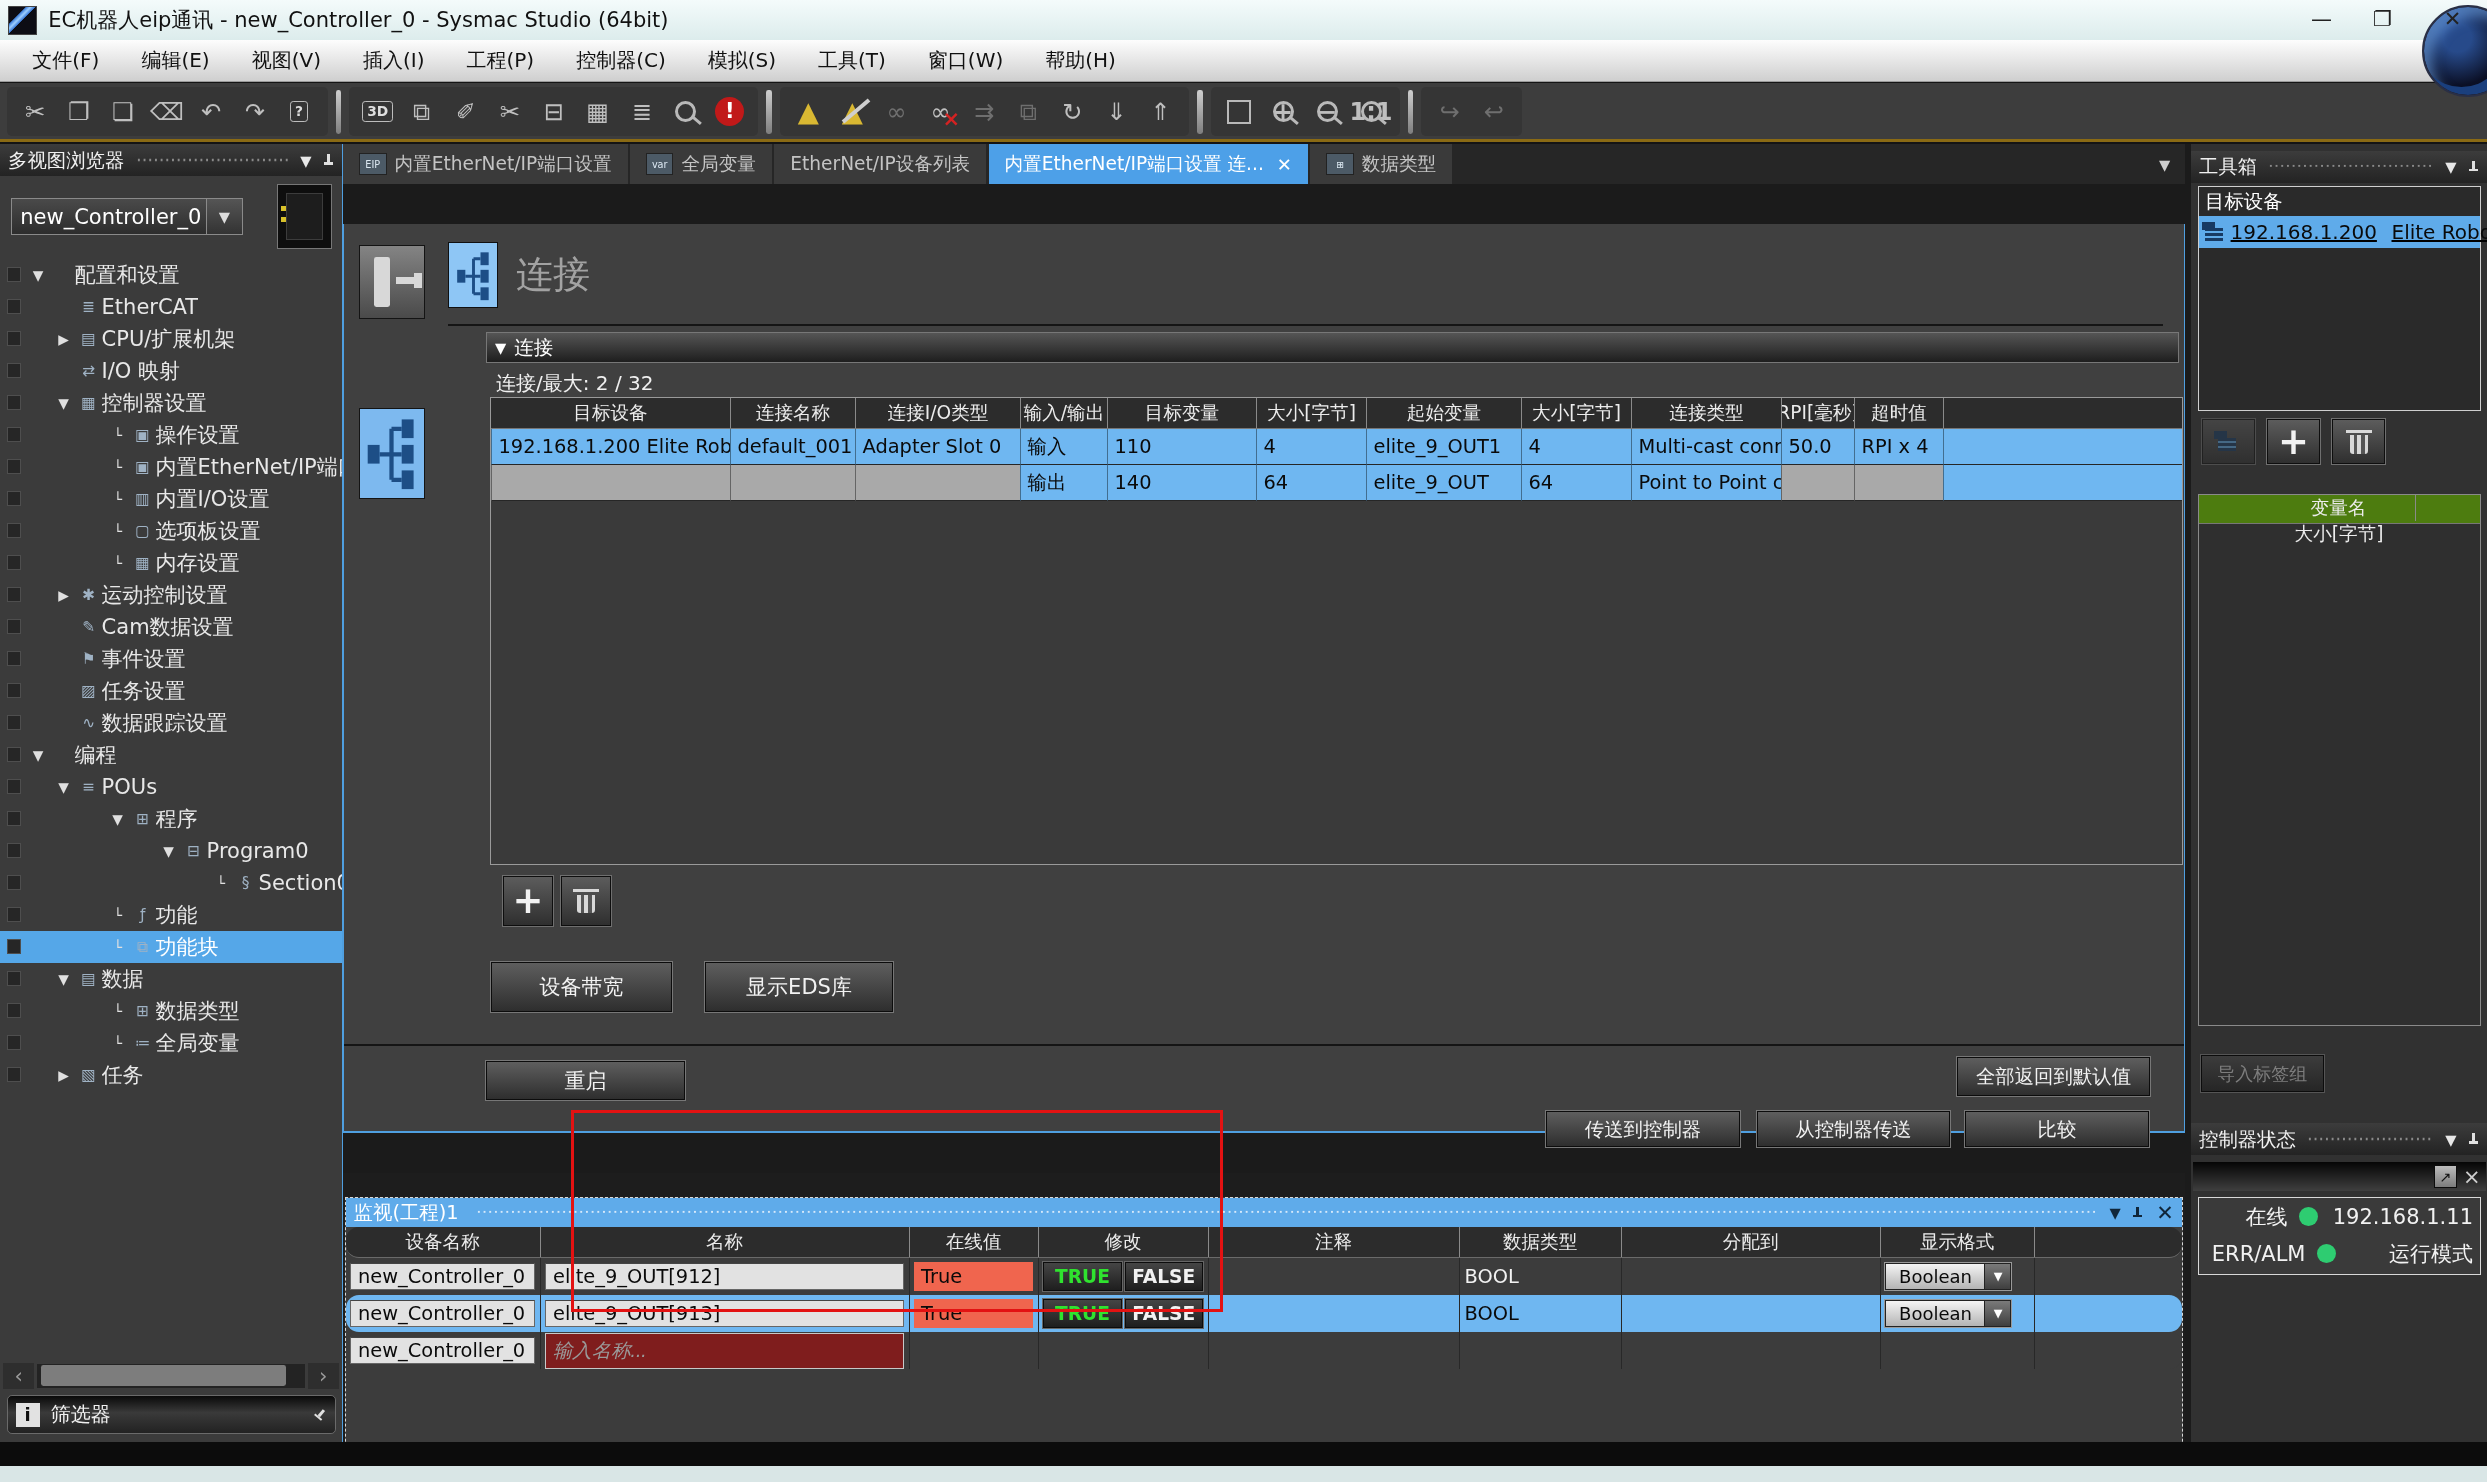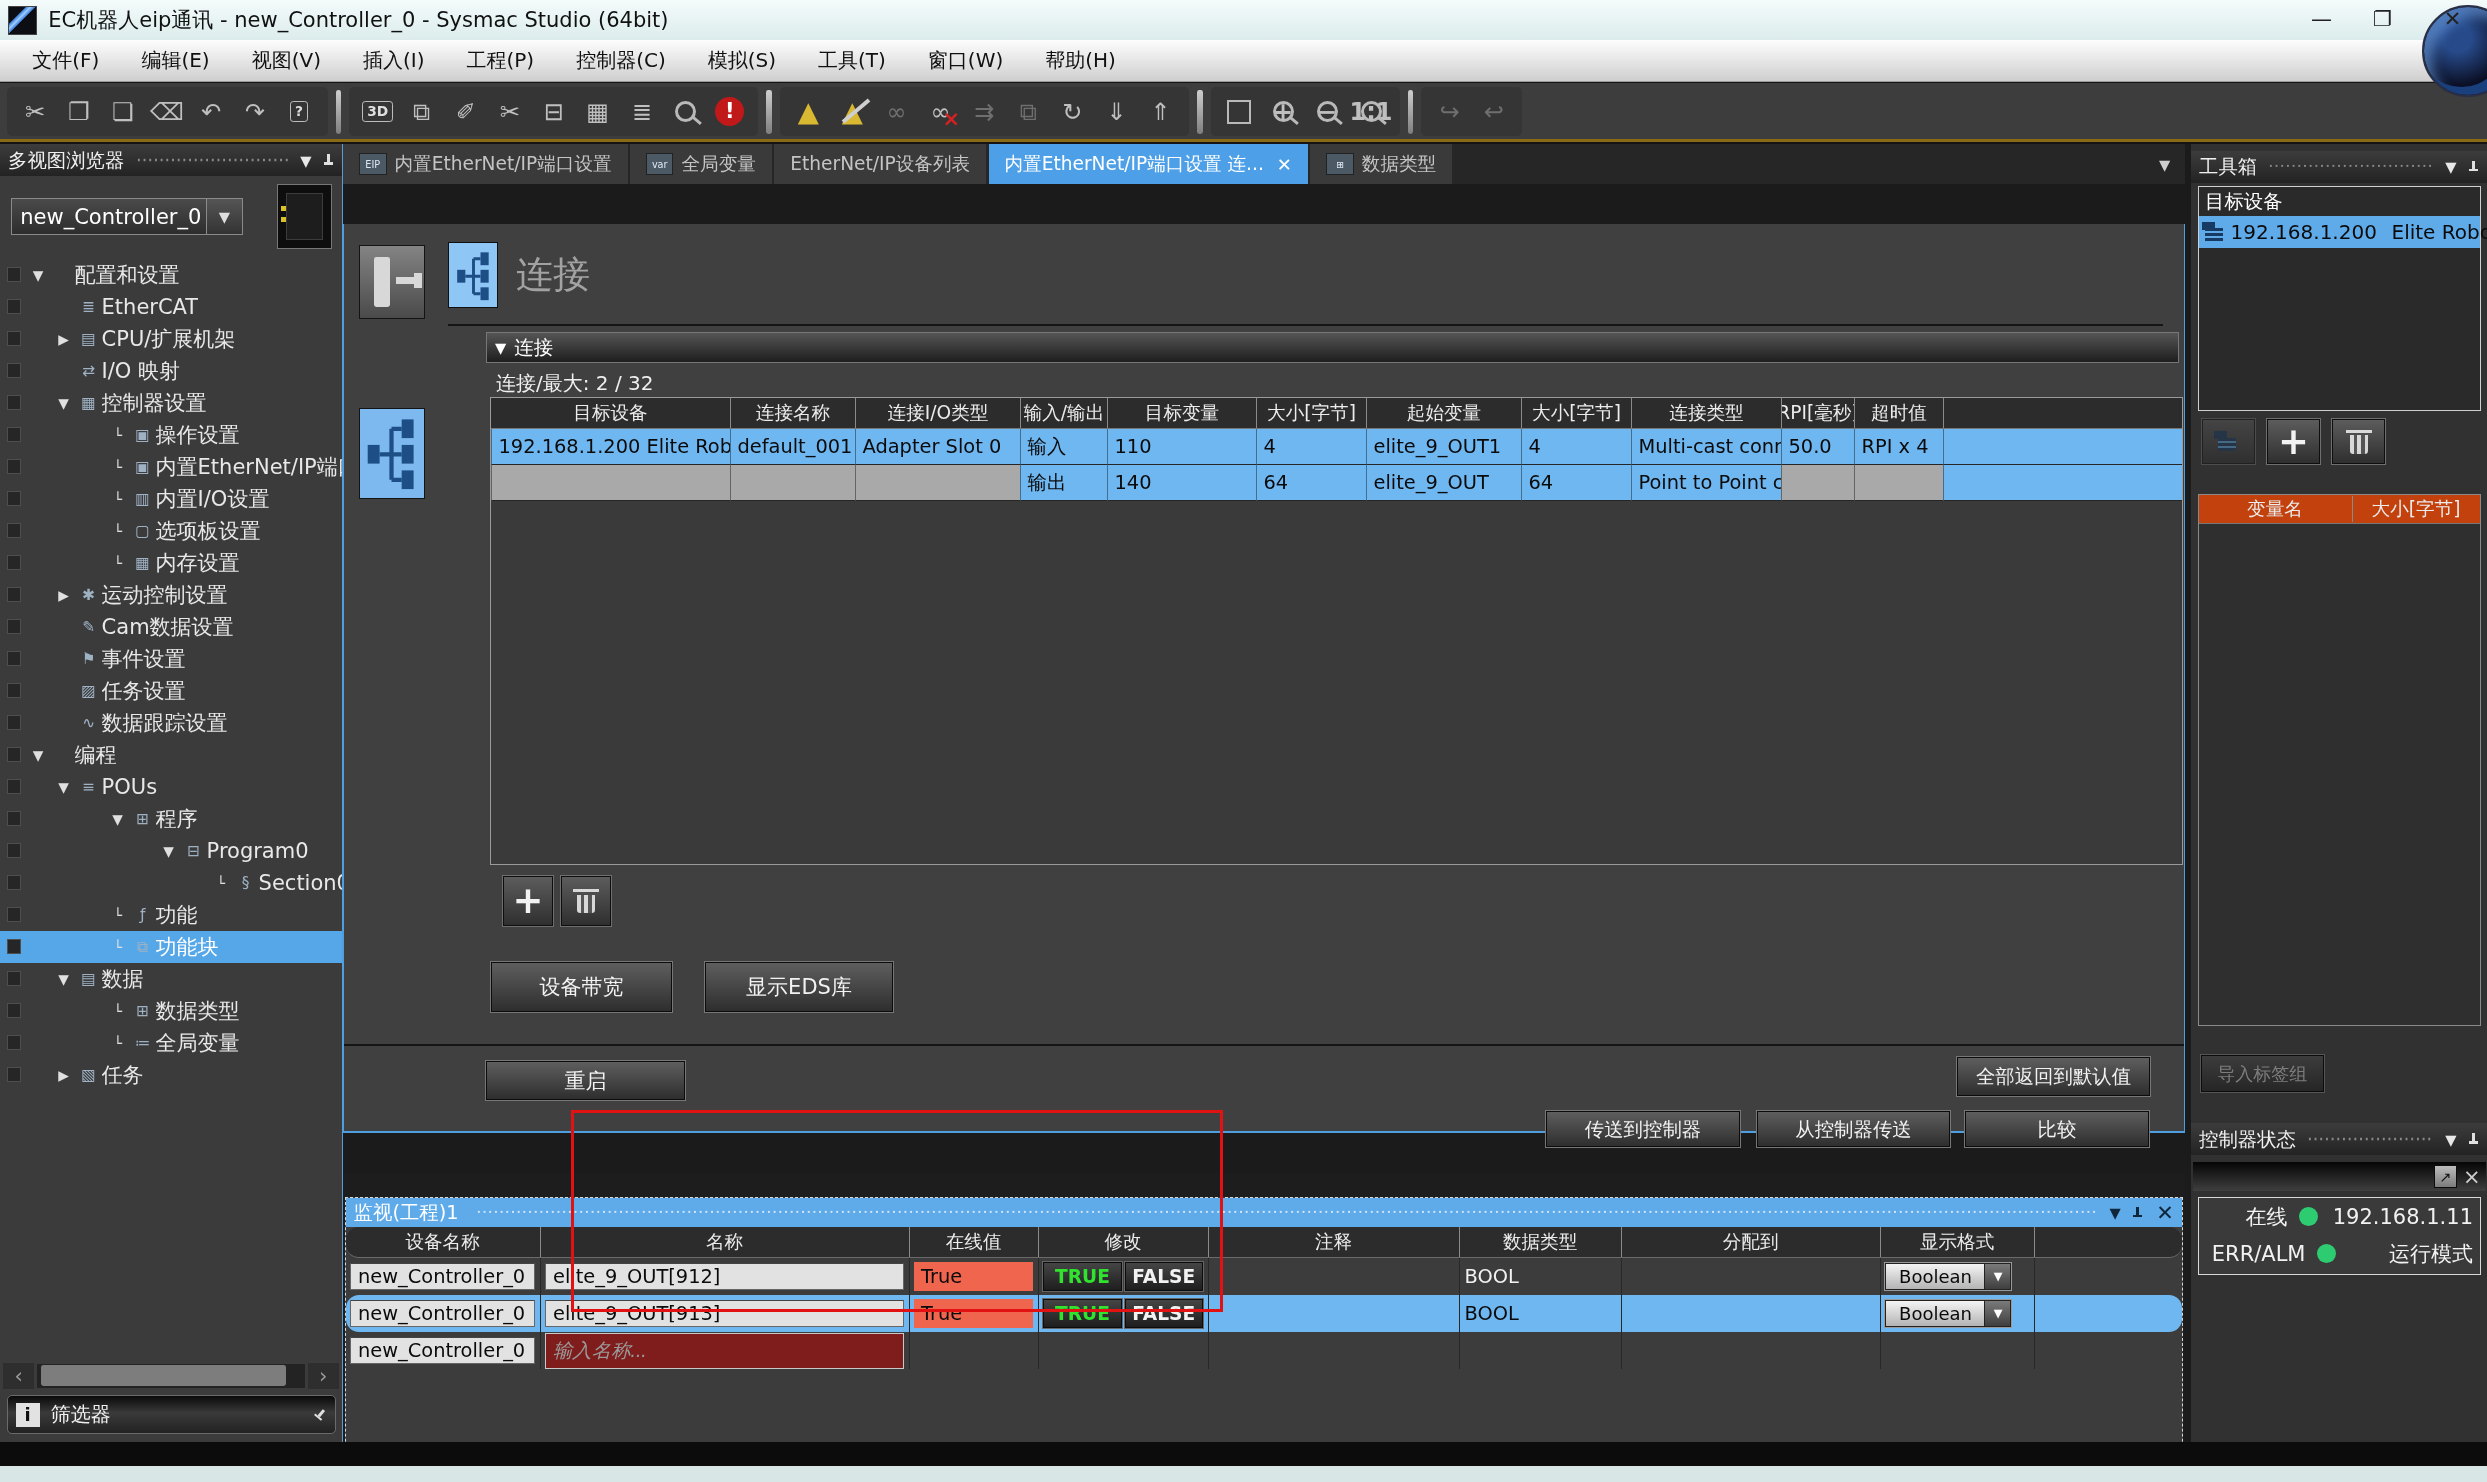--- a/index.html
+++ b/index.html
@@ -203,32 +203,32 @@
   #bottom-tabs { display:flex; margin-top:9.7px; }
   .btab { height:31px; padding:0 14.6px; display:flex; align-items:center; font-size:19.4px; color:#9a9a9a;
     background:#701a75; margin-right:4.9px; }
   .btab.active { background:#55a7e8; color:#fff; }
 
   
   #rightcol { width:296px; background:#313131; margin-left:6.5px; position:relative; }
   #toolbox-head { position:absolute; left:0; top:6.5px; width:100%; }
   #target-box { position:absolute; left:6.5px; top:42px; width:283px; height:225px; border:1.6px solid #cfcfcf; background:#2a2a2a; }
   #target-label { height:29px; color:#fff; font-size:19.4px; display:flex; align-items:center; padding-left:6.5px; }
-  #target-item { height:32px; background:#5fabea; display:flex; align-items:center; padding:0 3.2px; }
+  #target-item { height:32px; background:#5fabea; display:flex; align-items:center; padding:0 3.2px;text-decoration:underline; }
   .devico { width:24px; height:21px; position:relative; margin-right:4.9px; flex:none; }
   .devico::before { content:""; position:absolute; left:0; top:0; width:13px; height:8px; background:#173a63; }
   .devico::after { content:""; position:absolute; left:3.2px; top:6.5px; width:18px; height:13px;
     background:repeating-linear-gradient(#173a63 0 3.2px, #5fabea 3.2px 4.9px); }
   #target-item .ip { color:#0a0a0a; font-size:20px; margin-right:14.6px; white-space:nowrap; }
   #target-item .nm { color:#0a0a0a; font-size:20px; white-space:nowrap; }
   .tb-btn { position:absolute; width:53px; height:45px; border:1.6px solid #0e0e0e; outline:0.8px solid #6f6f6f;
     background:linear-gradient(#5c5c5c,#2f2f2f); display:flex; align-items:center; justify-content:center; top:275px; }
   .tb-btn.disabled { opacity:.45; }
   #var-box { position:absolute; left:6.5px; top:350px; width:283px; height:532px; border:0.8px solid #8a8a8a; background:#2f2f2f; }
-  #var-head { height:29px; background:#c2410c; border-bottom:0.8px solid #777; display:flex; align-items:center; }
+  #var-head { height:29px; background:#4d7c0f; border-bottom:0.8px solid #777; display:flex; align-items:center;flex-direction:column; }
   #var-head .vh { color:#ececec; font-size:18.6px; text-align:center; }
   #var-head .vh.a { width:154px; border-right:0.8px solid #8a8a8a; }
   #var-head .vh.b { flex:1; }
   #btn-import { position:absolute; left:9.7px; top:911px; width:123px; height:37px; border:1.6px solid #0c0c0c;
     outline:0.8px solid #555; background:linear-gradient(#3c3c3c,#262626); color:#7d7d7d; font-size:18px;
     display:flex; align-items:center; justify-content:center; }
   #status-head { position:absolute; left:0; top:979px; width:100%; }
   #status-sub { position:absolute; left:1.6px; top:1018px; width:293px; height:29px;
     background:linear-gradient(#050505,#3f3f3f); display:flex; align-items:center; justify-content:flex-end; padding-right:4.9px; }
   #status-sub .expand { width:22.7px; height:22.7px; background:linear-gradient(#bdbdbd,#7c7c7c); border:1.6px solid #0c0c0c;

